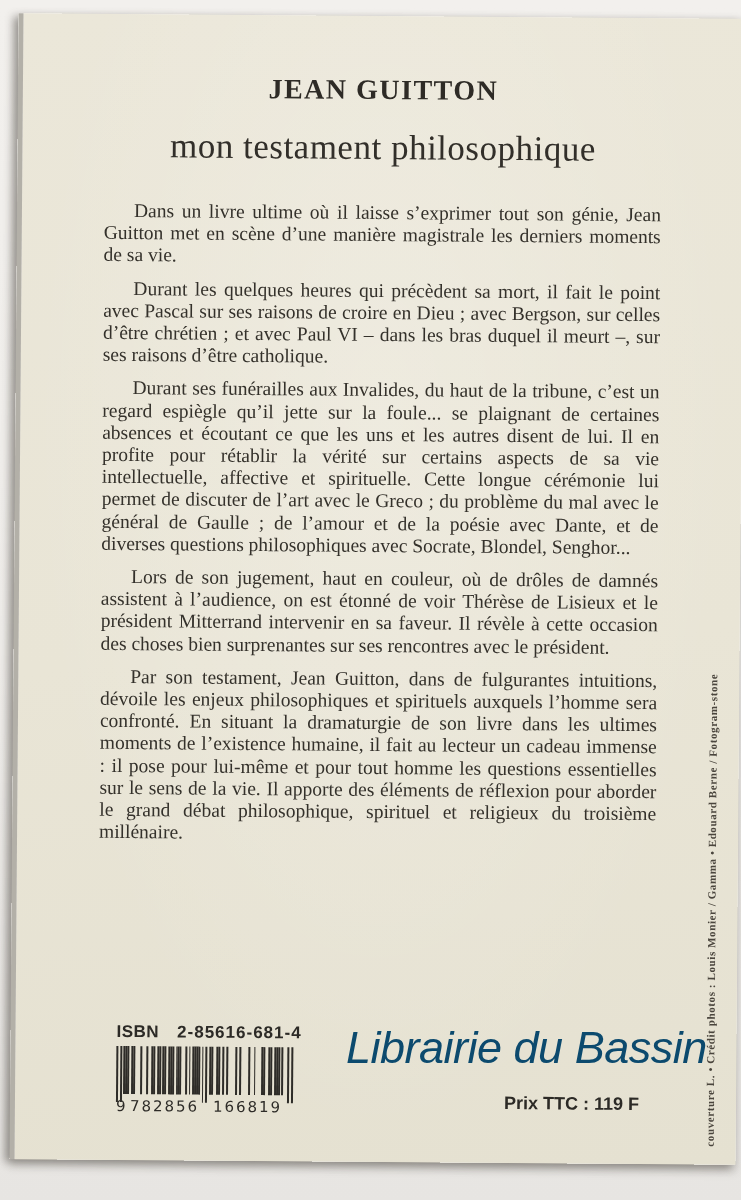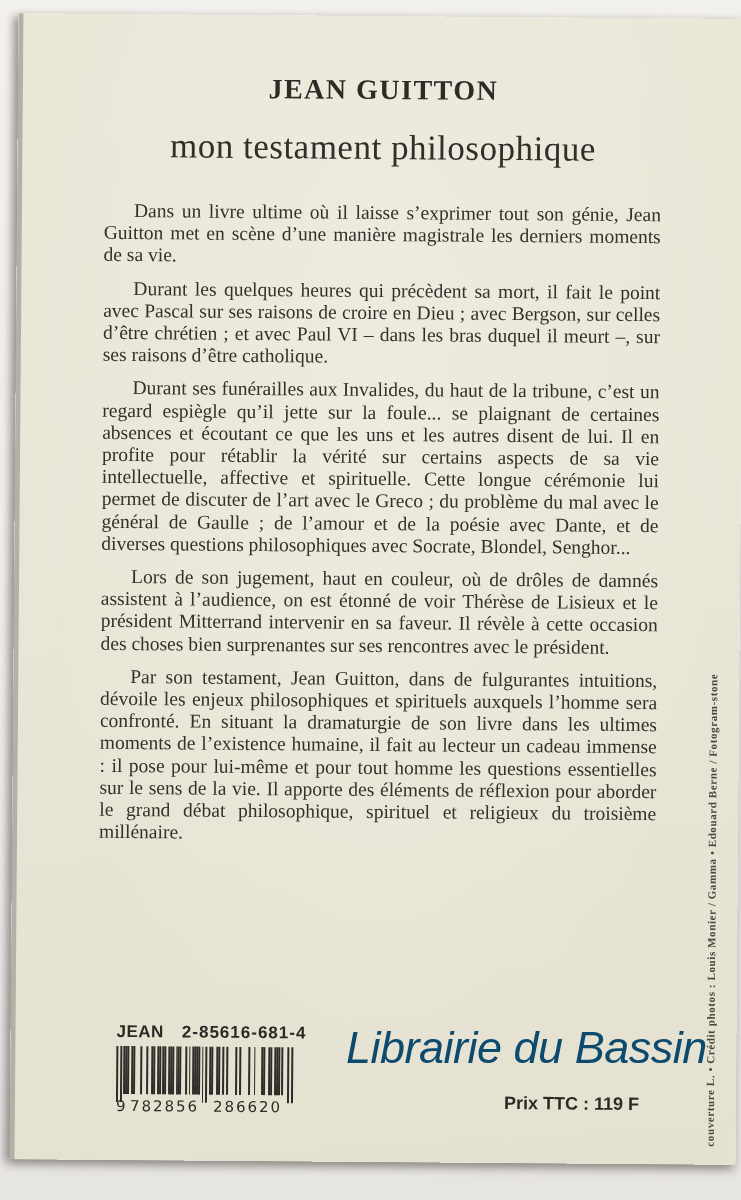--- a/index.html
+++ b/index.html
@@ -85,21 +85,21 @@
 
   <div class="blurb">
     <p>Dans un livre ultime où il laisse s’exprimer tout son génie, Jean Guitton met en scène d’une manière magistrale les derniers moments de sa vie.</p>
     <p>Durant les quelques heures qui précèdent sa mort, il fait le point avec Pascal sur ses raisons de croire en Dieu ; avec Bergson, sur celles d’être chrétien ; et avec Paul VI – dans les bras duquel il meurt –, sur ses raisons d’être catholique.</p>
     <p>Durant ses funérailles aux Invalides, du haut de la tribune, c’est un regard espiègle qu’il jette sur la foule... se plaignant de certaines absences et écoutant ce que les uns et les autres disent de lui. Il en profite pour rétablir la vérité sur certains aspects de sa vie intellectuelle, affective et spirituelle. Cette longue cérémonie lui permet de discuter de l’art avec le Greco ; du problème du mal avec le général de Gaulle ; de l’amour et de la poésie avec Dante, et de diverses questions philosophiques avec Socrate, Blondel, Senghor...</p>
     <p>Lors de son jugement, haut en couleur, où de drôles de damnés assistent à l’audience, on est étonné de voir Thérèse de Lisieux et le président Mitterrand intervenir en sa faveur. Il révèle à cette occasion des choses bien surprenantes sur ses rencontres avec le président.</p>
     <p>Par son testament, Jean Guitton, dans de fulgurantes intuitions, dévoile les enjeux philosophiques et spirituels auxquels l’homme sera confronté. En situant la dramaturgie de son livre dans les ultimes moments de l’existence humaine, il fait au lecteur un cadeau immense : il pose pour lui-même et pour tout homme les questions essentielles sur le sens de la vie. Il apporte des éléments de réflexion pour aborder le grand débat philosophique, spirituel et religieux du troisième millénaire.</p>
   </div>
 
   <div class="isbn-row">
-    <span>JEAN</span><span class="num">2-85616-681-4</span>
+    <span>ISBN</span><span class="num">2-85616-681-4</span>
   </div>
 
   <div class="barcode">
     <div class="bc-bars">
         <div class="bc-module bc-bar bc-tall"></div>
         <div class="bc-module bc-tall"></div>
         <div class="bc-module bc-bar bc-tall"></div>
         <div class="bc-module"></div>
         <div class="bc-module bc-bar"></div>
         <div class="bc-module bc-bar"></div>
@@ -189,21 +189,21 @@
         <div class="bc-module bc-bar"></div>
         <div class="bc-module"></div>
         <div class="bc-module"></div>
         <div class="bc-module bc-bar bc-tall"></div>
         <div class="bc-module bc-tall"></div>
         <div class="bc-module bc-bar bc-tall"></div>
       </div>
     <div class="bc-digits">
       <span class="d0">9</span>
       <span class="g">782856</span>
-      <span class="g">286620</span>
+      <span class="g">166819</span>
     </div>
   </div>
 
   <div class="price">Prix TTC : 119 F</div>
 
   <div class="spine-credit">couverture L. • Crédit photos : Louis Monier / Gamma • Edouard Berne / Fotogram-stone</div>
 
 </div>
 
 <div class="stamp">Librairie du Bassin</div>

